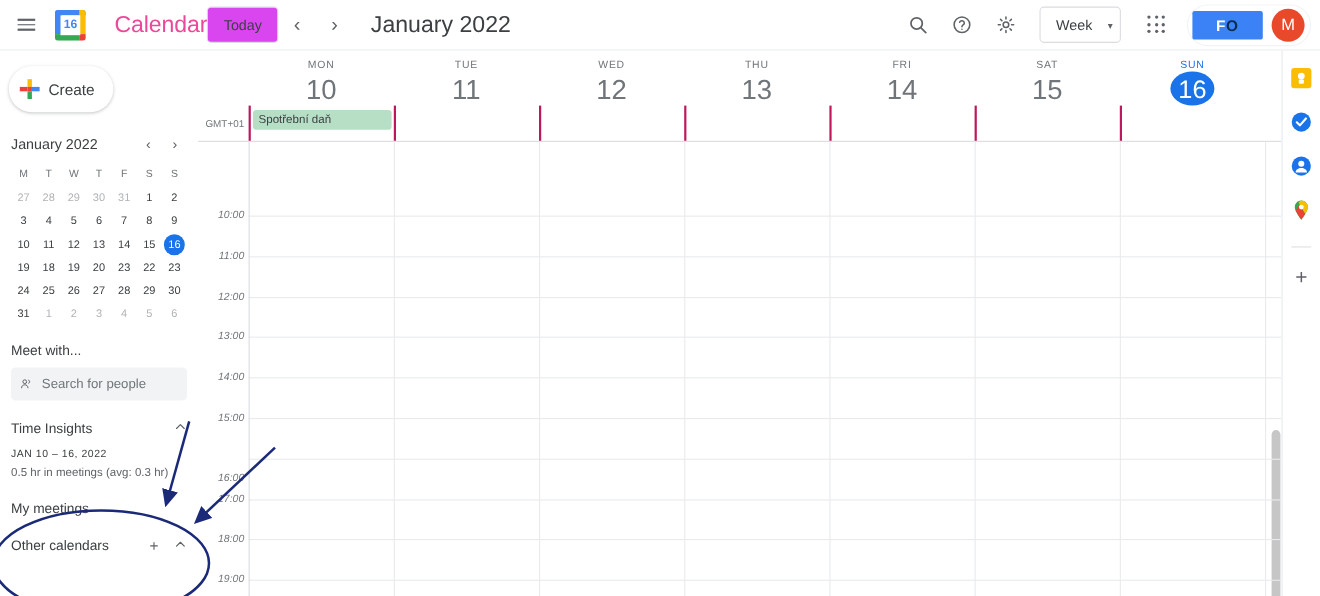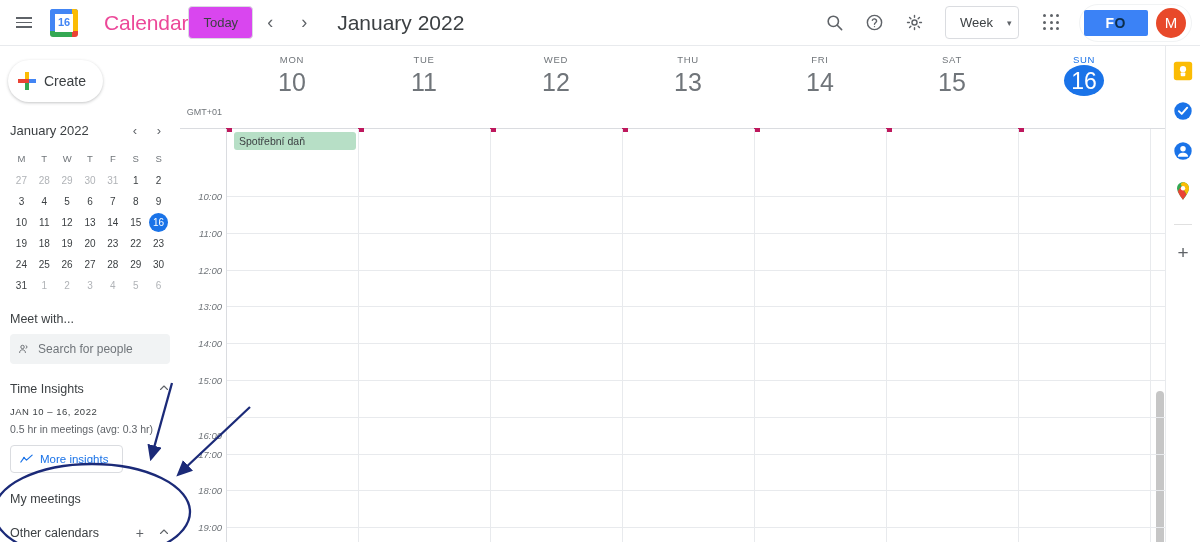--- a/index.html
+++ b/index.html
@@ -208,21 +208,21 @@
 
   .allday {
     position: absolute; top: 50px; left: 0; width: 985px; height: 33px;
     display: flex; border-bottom: 1px solid #dadce0;
   }
   .tz-label {
     width: 46px; flex: none; font-size: 9px; color: #70757a;
     display: flex; align-items: center; justify-content: flex-end; padding-right: 4px;
   }
   .allday-col {
-    width: 132px; flex: none; border-left: 6px solid #be185d; padding: 4px 2px 0 2px; margin-top: 32px;
+    width: 132px; flex: none; border-left: 2px solid #be185d; padding: 4px 2px 0 2px;
   }
   .allday-col:first-of-type { border-left: 1px solid #dadce0; }
   .ad-event {
     background: #b7dfc6; color: #3c4043; font-size: 10.5px; border-radius: 3px;
     padding: 3px 5px; white-space: nowrap; overflow: hidden;
     text-overflow: ellipsis; cursor: pointer;
   }
 
   .timegrid {
     position: absolute; top: 83px; left: 0; width: 985px; height: 413px;
@@ -417,27 +417,20 @@
       <div class="insights-head">
         <div class="insights-title">Time Insights</div>
         <div class="collapse-ico">
           <svg width="12" height="12" viewBox="0 0 24 24" fill="none" stroke="#5f6368" stroke-width="2.2">
             <polyline points="5,15 12,8 19,15" stroke-linecap="round" stroke-linejoin="round"></polyline>
           </svg>
         </div>
       </div>
       <div class="insights-range">JAN 10 – 16, 2022</div>
       <div class="insights-sub">0.5 hr in meetings (avg: 0.3 hr)</div>
-      <div class="more-insights">
-        <svg width="15" height="15" viewBox="0 0 24 24" fill="none" stroke="#1a73e8" stroke-width="2">
-          <polyline points="3,16 8,9 12,13 21,5" stroke-linecap="round" stroke-linejoin="round"></polyline>
-          <circle cx="8" cy="9" r="1.3" fill="#1a73e8" stroke="none"></circle>
-        </svg>
-        <span class="txt">More insights</span>
-      </div>
     </div>
 
     <div class="cal-group">
       <div class="t">My meetings</div>
     </div>
 
     <div class="cal-group" style="margin-top:14px;">
       <div class="t">Other calendars</div>
       <div class="acts">
         <span>+</span>

